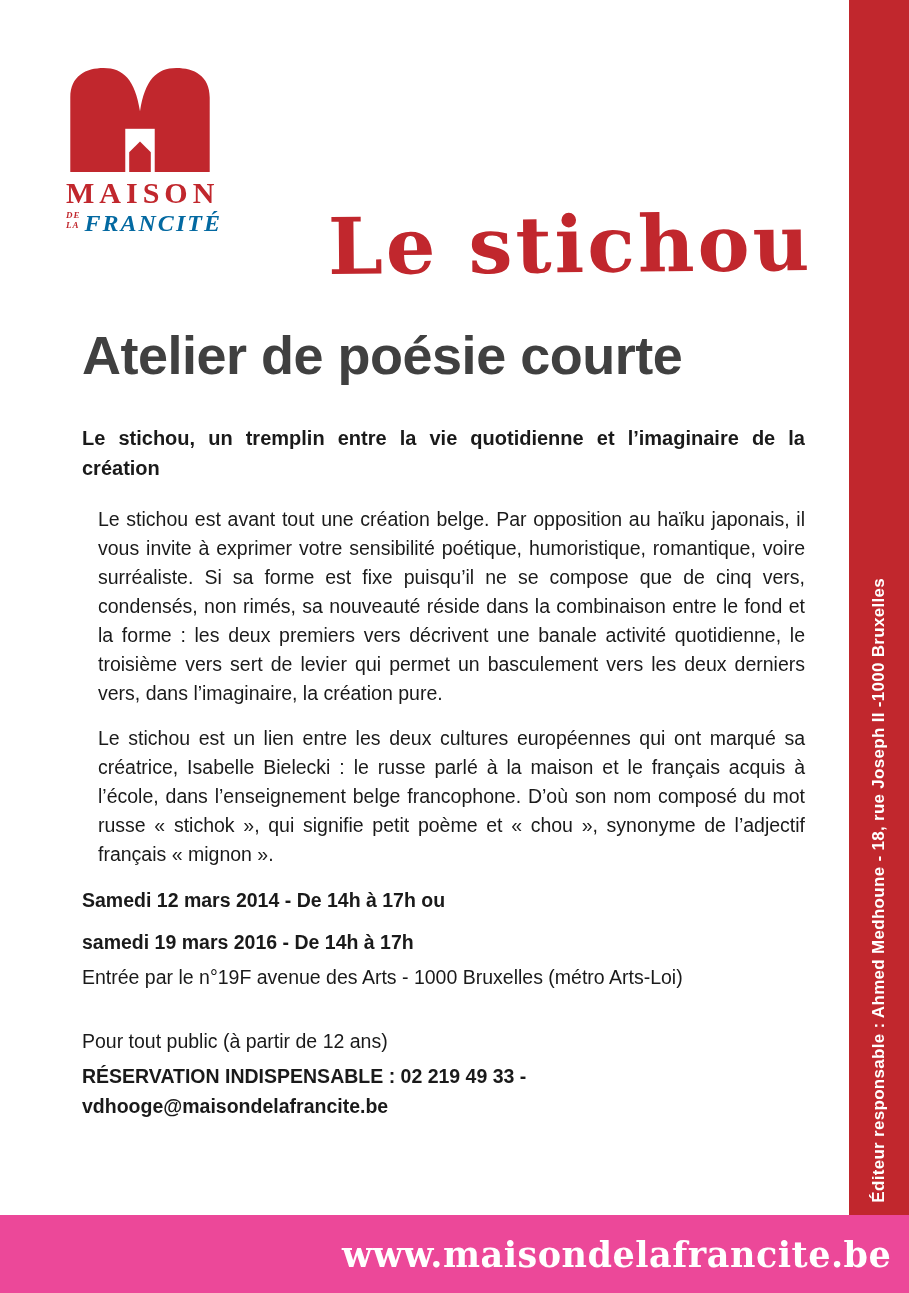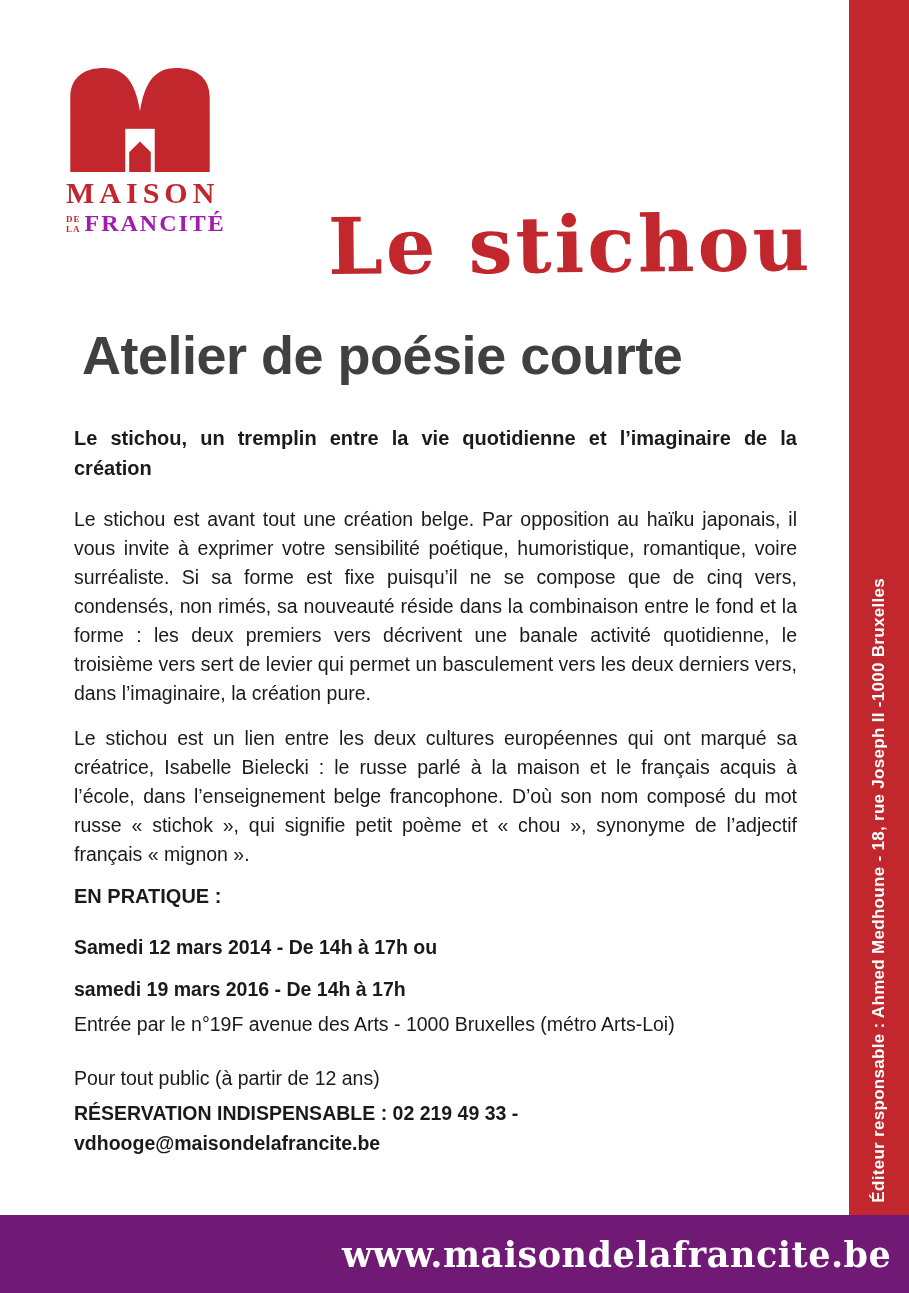--- a/index.html
+++ b/index.html
@@ -18,76 +18,76 @@
     position:absolute; right:0; bottom:88px; width:60px; height:630px;
     display:flex; align-items:center; justify-content:center;
   }
   .side-text {
     writing-mode:vertical-rl; transform:rotate(180deg);
     color:#ffffff; font-weight:bold; font-size:17px; white-space:nowrap;
     letter-spacing:0.3px;
   }
   .footer-bar {
     position:absolute; left:0; bottom:0; width:909px; height:78px;
-    background:#701a75; display:flex; align-items:center;
+    background:#ec4899; display:flex; align-items:center;
   }
   .footer-url {
     margin-left:342px;
     color:#ffffff; font-family:"DejaVu Serif", serif; font-weight:bold;
     font-size:35px; letter-spacing:0.5px;
   }
 
   
   .logo { position:absolute; left:66px; top:64px; width:150px; }
   .logo svg { display:block; }
   .logo-name {
     color:#c1272d; font-family:"Liberation Serif", serif; font-weight:bold;
     font-size:30px; letter-spacing:5px; margin-top:6px; line-height:1;
   }
-  .logo-sub { display:flex; align-items:flex-end; margin-top:3px; }
+  .logo-sub { display:flex; align-items:flex-start; margin-top:3px;font-style:italic; }
   .logo-dela {
     display:flex; flex-direction:column; margin-right:4px;
     color:#c1272d; font-family:"Liberation Serif", serif; font-weight:bold;
     font-size:9px; line-height:1.1; letter-spacing:1px;
   }
   .logo-francite {
-    color:#a21caf; font-family:"Liberation Serif", serif; font-weight:bold;
+    color:#0369a1; font-family:"Liberation Serif", serif; font-weight:bold;
     font-size:24px; letter-spacing:2px; line-height:1;
   }
 
   
   .script-title {
     position:absolute; left:328px; top:206px;
     color:#c1272d; font-family:"DejaVu Serif", serif; font-weight:bold;
     font-size:78px; line-height:1; letter-spacing:3px;
     transform:rotate(-0.5deg);
   }
   .main-title {
     position:absolute; left:82px; top:328px;
     color:#404040; font-weight:bold; font-size:54px; line-height:1;
     letter-spacing:-0.5px;
   }
 
   
-  .content { position:absolute; left:74px; top:423px; width:723px; }
+  .content { position:absolute; left:82px; top:423px; width:723px; }
   .lead {
     font-weight:bold; font-size:20px; line-height:30px;
     text-align:justify; margin:0 0 22px 0;
   }
   .para {
     font-size:19.5px; line-height:29px; text-align:justify;
-    margin:0 0 16px 0;
+    margin:0 0 16px 16px;
   }
   .para:last-of-type { margin-bottom:42px; }
 
   .practical-heading { font-weight:bold; font-size:20px; margin:0 0 24px 0; }
   .pline { font-size:19.5px; line-height:30px; margin:0 0 5px 0; }
   .pline.bold { font-weight:bold; }
   .pline.gap-after { margin-bottom:12px; }
-  .pline.gap-before { margin-top:24px; }
+  .pline.gap-before { margin-top:34px; }
 </style>
 </head>
 <body>
 
 <div class="page">
 
   <div class="side-bar"></div>
   <div class="side-text-wrap">
     <div class="side-text">Éditeur responsable : Ahmed Medhoune - 18, rue Joseph II -1000 Bruxelles</div>
   </div>
@@ -109,21 +109,20 @@
   </div>
 
   <div class="script-title">Le stichou</div>
   <div class="main-title">Atelier de poésie courte</div>
 
   <div class="content">
     <p class="lead">Le stichou, un tremplin entre la vie quotidienne et l’imaginaire de la création</p>
     <p class="para">Le stichou est avant tout une création belge. Par opposition au haïku japonais, il vous invite à exprimer votre sensibilité poétique, humoristique, romantique, voire surréaliste. Si sa forme est fixe puisqu’il ne se compose que de cinq vers, condensés, non rimés, sa nouveauté réside dans la combinaison entre le fond et la forme : les deux premiers vers décrivent une banale activité quotidienne, le troisième vers sert de levier qui permet un basculement vers les deux derniers vers, dans l’imaginaire, la création pure.</p>
     <p class="para">Le stichou est un lien entre les deux cultures européennes qui ont marqué sa créatrice, Isabelle Bielecki : le russe parlé à la maison et le français acquis à l’école, dans l’enseignement belge francophone. D’où son nom composé du mot russe « stichok », qui signifie petit poème et « chou », synonyme de l’adjectif français « mignon ».</p>
 
-    <p class="practical-heading">EN PRATIQUE :</p>
 
     <p class="pline bold gap-after">Samedi 12 mars 2014 - De 14h à 17h  ou</p>
     <p class="pline bold">samedi 19 mars 2016 - De 14h à 17h</p>
     <p class="pline">Entrée par le n°19F avenue des Arts - 1000 Bruxelles (métro Arts-Loi)</p>
     <p class="pline gap-before">Pour tout public (à partir de 12 ans)</p>
     <p class="pline bold">RÉSERVATION INDISPENSABLE : 02 219 49 33  - vdhooge@maisondelafrancite.be</p>
   </div>
 
   <div class="footer-bar">
     <div class="footer-url">www.maisondelafrancite.be</div>

